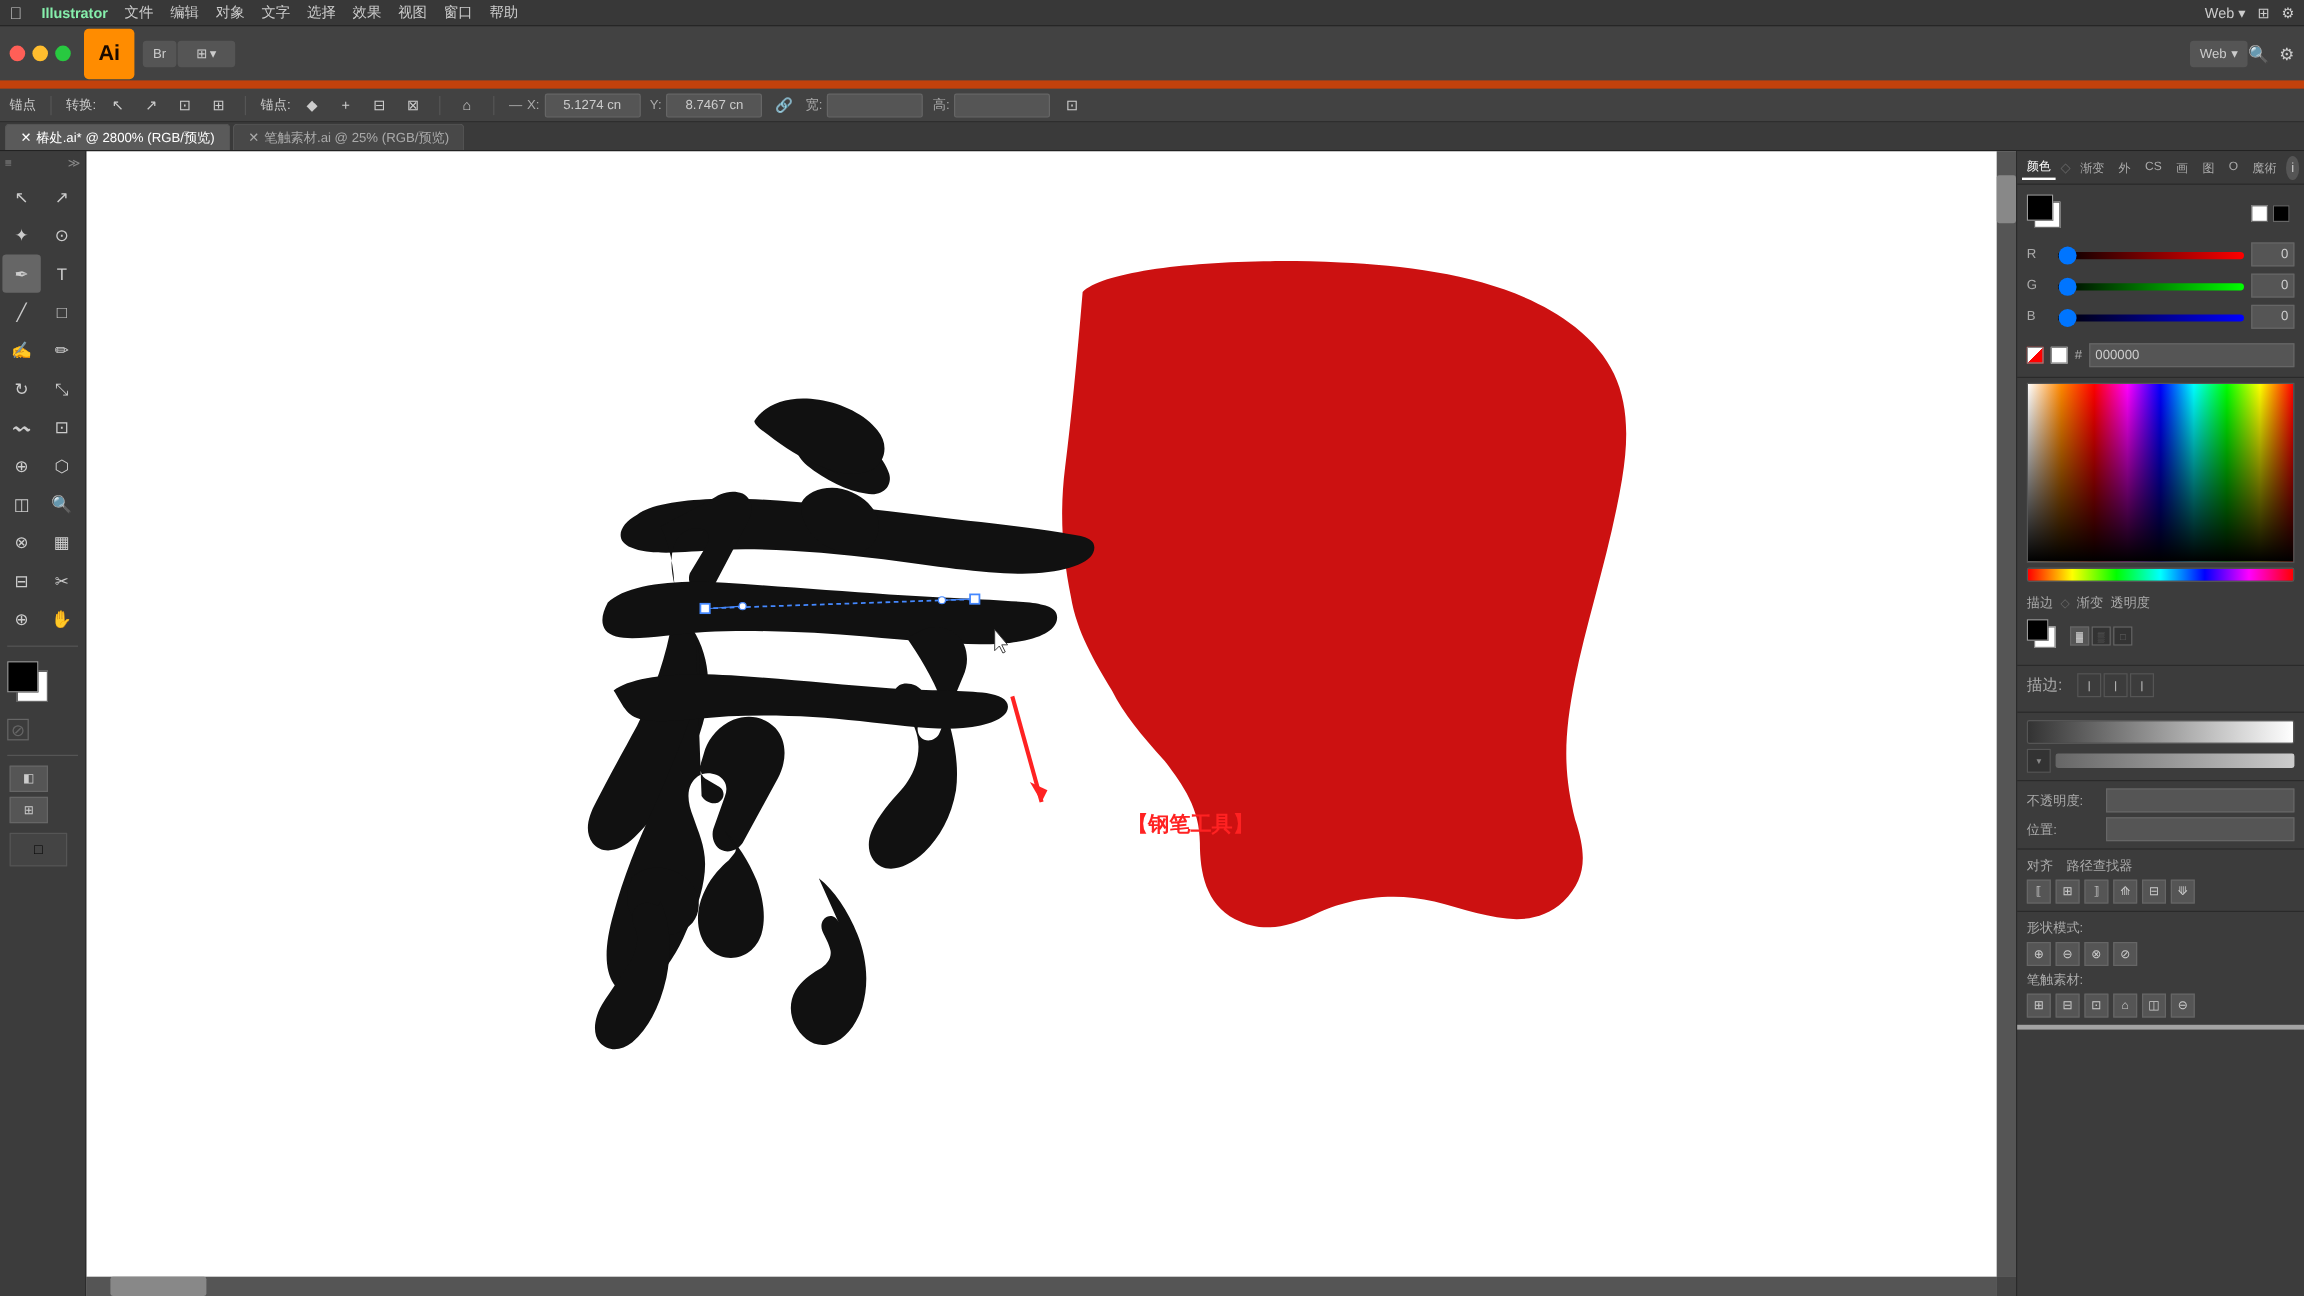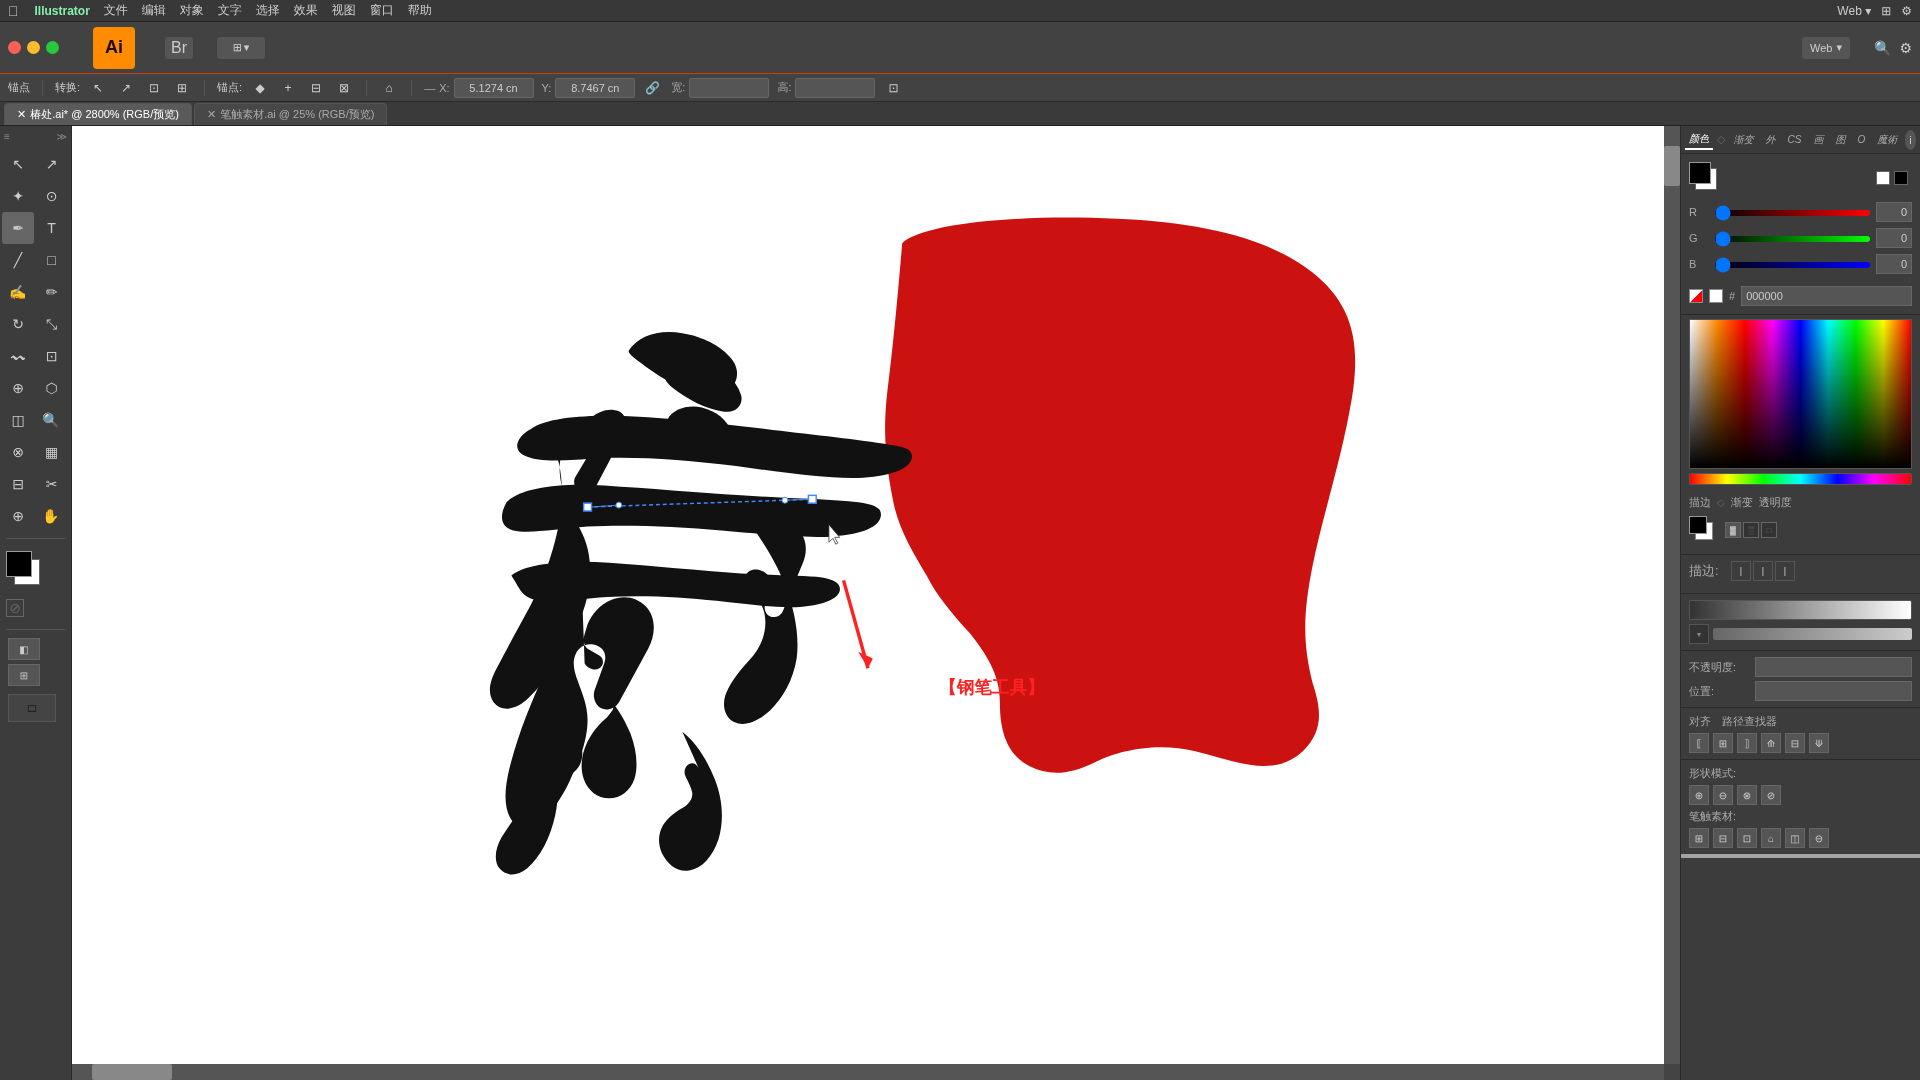--- a/index.html
+++ b/index.html
@@ -13,39 +13,39 @@
     }
     .apple-logo { font-size: 14px; margin-right: 16px; color: #ccc; }
     .menu-item { color: #ccc; font-size: 12px; margin-right: 14px; cursor: default; }
     .menu-item.app-name { font-weight: bold; color: #86efac; }
     .menu-spacer { flex: 1; }
     .menu-right { display: flex; align-items: center; gap: 10px; color: #ccc; font-size: 12px; }
 
     
     #toolbar {
       width: 100%; height: 52px; background: #424242;
-      display: flex; align-items: center; padding: 0 8px; gap: 24px;
-      border-bottom: 1px solid #c2410c;
+      display: flex; align-items: center; padding: 0 8px; gap: 1px;
+      border-bottom: 7px solid #c2410c;
       justify-content: center;
     }
     .traffic-lights { display: flex; gap: 6px; margin-right: 10px; }
     .tl { width: 13px; height: 13px; border-radius: 50%; }
     .tl-red { background: #ff5f57; }
     .tl-yellow { background: #ffbd2e; }
     .tl-green { background: #28c940; }
     .ai-logo {
       width: 42px; height: 42px; background: #ff8c00;
       display: flex; align-items: center; justify-content: center;
       font-size: 18px; font-weight: bold; color: #1a0a00; border-radius: 4px;
       margin-right: 6px;
     }
     .br-btn {
       width: 28px; height: 22px; background: #555; border-radius: 3px;
       display: flex; align-items: center; justify-content: center;
-      color: #ccc; font-size: 16px; cursor: pointer;
+      color: #ccc; font-size: 11px; cursor: pointer;
     }
     .view-btn {
       width: 48px; height: 22px; background: #555; border-radius: 3px;
       display: flex; align-items: center; justify-content: center;
       color: #ccc; font-size: 11px; cursor: pointer; gap: 2px;
     }
     .toolbar-spacer { flex: 1; }
     .web-dropdown {
       height: 22px; background: #555; border-radius: 3px;
       display: flex; align-items: center; padding: 0 8px;
@@ -169,21 +169,21 @@
       width: 240px; min-width: 240px; background: #3c3c3c;
       border-left: 1px solid #2a2a2a; display: flex; flex-direction: column;
     }
     .panel-tabs {
       height: 28px; display: flex; align-items: center;
       background: #3a3a3a; padding: 0 4px; gap: 4px;
       border-bottom: 1px solid #2a2a2a; overflow: hidden;
     }
     .panel-tab {
       font-size: 10px; color: #aaa; padding: 2px 4px;
-      cursor: pointer; white-space: nowrap; font-style: italic;
+      cursor: pointer; white-space: nowrap;
     }
     .panel-tab.active { color: #fff; border-bottom: 2px solid #fff; }
     .panel-info-btn {
       margin-left: auto; width: 20px; height: 20px;
       background: #555; border-radius: 50%;
       display: flex; align-items: center; justify-content: center;
       color: #ccc; font-size: 11px; cursor: pointer;
     }
     .panel-section {
       border-bottom: 1px solid #2a2a2a; padding: 8px;

